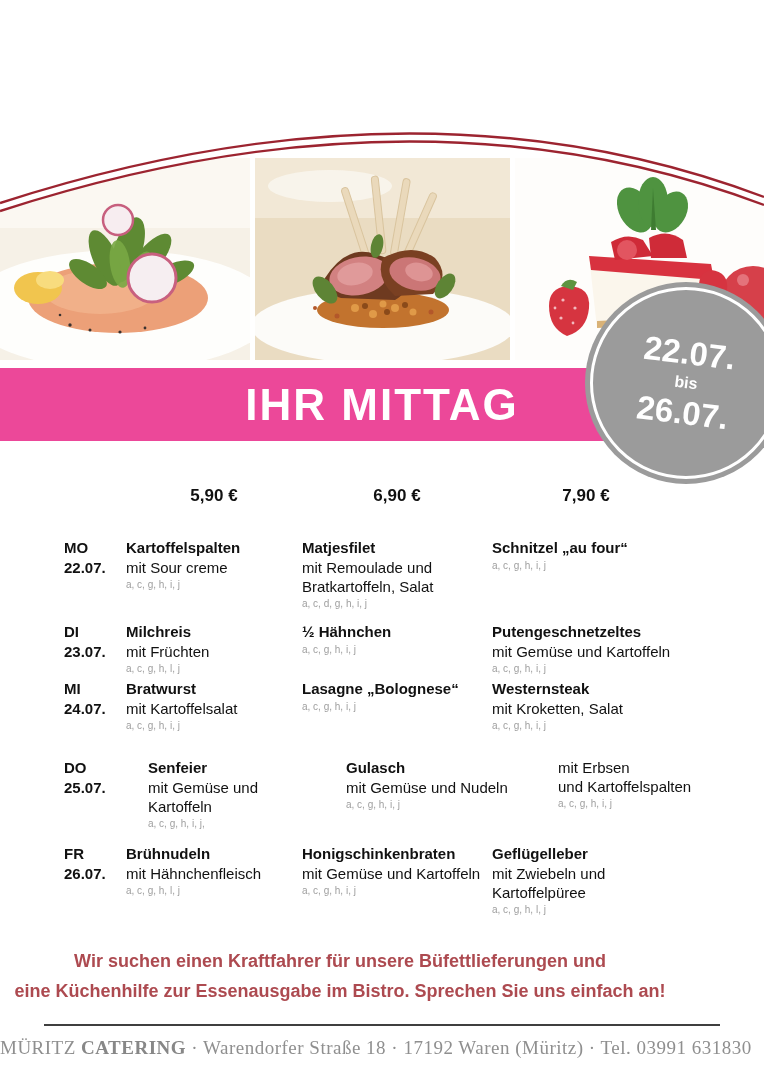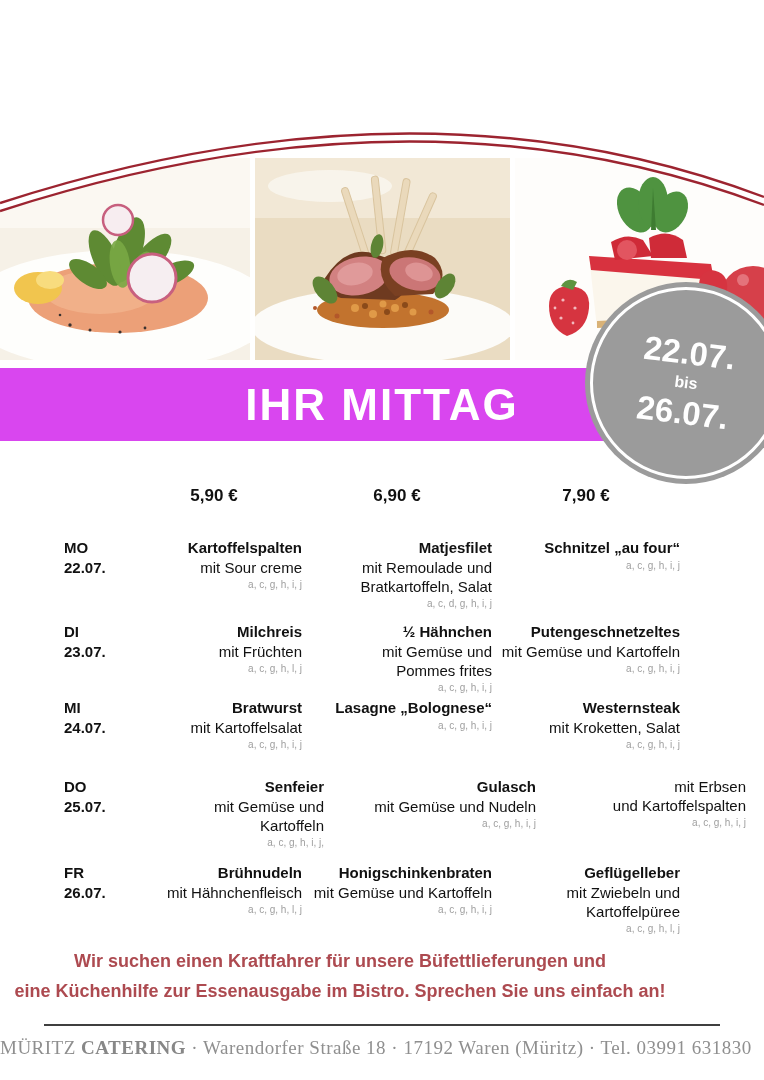--- a/index.html
+++ b/index.html
@@ -14,40 +14,40 @@
 
   
   .photo-strip{position:absolute;top:158px;left:0;width:764px;height:202px;display:flex;gap:5px;z-index:1;}
   .photo{height:202px;overflow:hidden;}
   .photo svg{display:block;}
 
   
   .arc-overlay{position:absolute;top:0;left:0;width:764px;height:364px;z-index:2;pointer-events:none;}
 
   
-  .banner{position:absolute;top:368px;left:0;width:764px;height:73px;background:#d946ef;z-index:3;
+  .banner{position:absolute;top:368px;left:0;width:764px;height:73px;background:#ec4899;z-index:3;
           display:flex;align-items:center;justify-content:center;}
   .banner-title{color:#ffffff;font-size:44px;font-weight:700;letter-spacing:2px;}
 
   
   .date-badge{position:absolute;top:282px;left:585px;width:202px;height:202px;background:#9b9b9b;
               border-radius:50%;z-index:4;}
   .date-badge::before{content:'';position:absolute;inset:5px;border:3px solid #ffffff;border-radius:50%;}
   .badge-inner{position:absolute;inset:0;display:flex;flex-direction:column;align-items:center;justify-content:center;
                transform:rotate(7deg);color:#ffffff;text-align:center;}
   .badge-date{font-size:33px;font-weight:700;line-height:36px;}
   .badge-bis{font-size:16px;font-weight:700;line-height:20px;margin:2px 0;}
 
   
   .menu{position:absolute;left:64px;top:486px;width:616px;z-index:1;}
   .grid{display:grid;grid-template-columns:62px 176px 190px 188px;}
   .price-row{margin-bottom:32px;}
   .price{text-align:center;font-weight:700;font-size:17px;color:#111;}
   .day-cell{text-align:left;font-weight:700;font-size:15px;line-height:20px;color:#111;}
-  .dish{text-align:right;}
+  .dish{text-align:left;}
   .dish-name{font-weight:700;font-size:15px;line-height:20px;color:#111;}
   .dish-desc{font-size:15px;line-height:19px;color:#111;white-space:pre-line;}
   .dish-allergens{font-size:10px;line-height:13px;margin-top:1px;color:#9e9e9e;}
   .row-mo{margin-bottom:12px;}
   .row-di{margin-bottom:4px;}
   .row-mi{margin-bottom:26px;}
   .row-do{margin-bottom:14px;gap:22px;}
 
   
   .announcement{position:absolute;top:946px;left:0;width:680px;text-align:center;
@@ -238,22 +238,20 @@
         <div>DI</div>
         <div>23.07.</div>
       </div>
       <div class="dish">
         <div class="dish-name">Milchreis</div>
         <div class="dish-desc">mit Früchten</div>
         <div class="dish-allergens">a, c, g, h, l, j</div>
       </div>
       <div class="dish">
         <div class="dish-name">½ Hähnchen</div>
-        <div class="dish-desc">mit Gemüse und
-Pommes frites</div>
         <div class="dish-allergens">a, c, g, h, i, j</div>
       </div>
       <div class="dish">
         <div class="dish-name">Putengeschnetzeltes</div>
         <div class="dish-desc">mit Gemüse und Kartoffeln</div>
         <div class="dish-allergens">a, c, g, h, i, j</div>
       </div>
     </div>
 
     <div class="grid menu-row row-mi">

